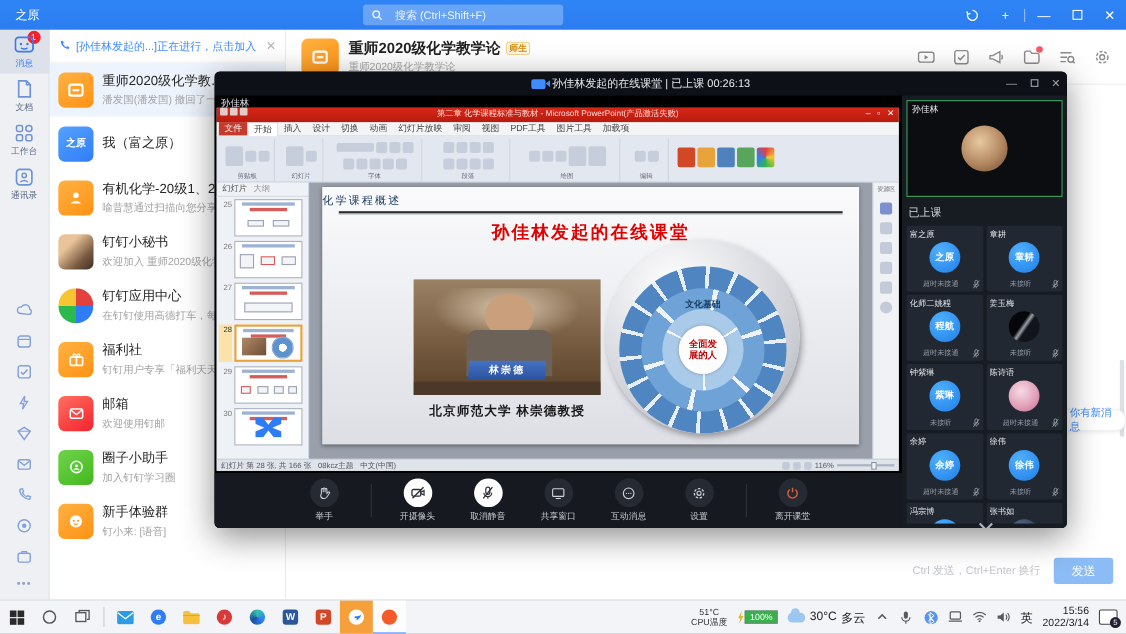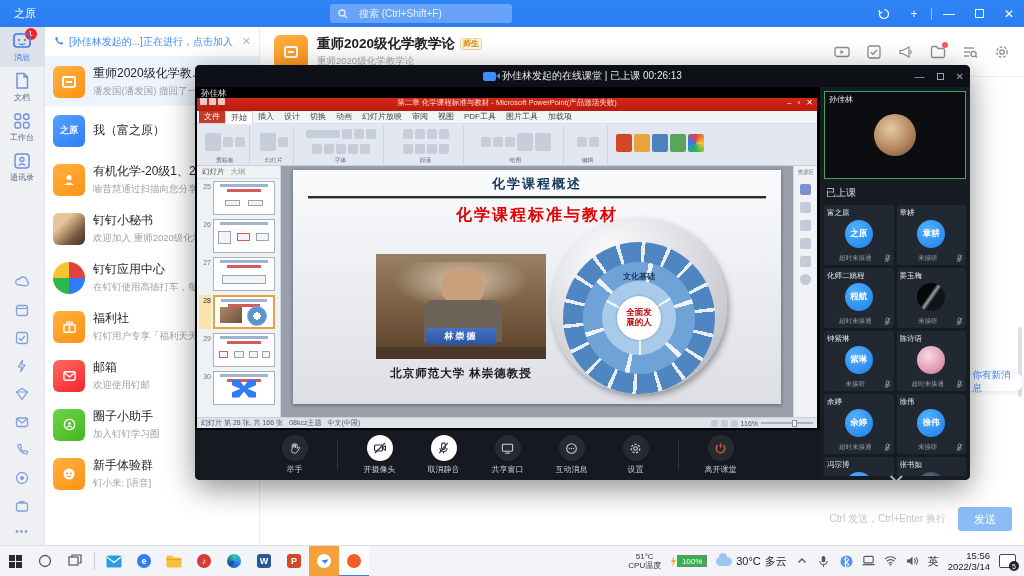--- a/index.html
+++ b/index.html
@@ -108,21 +108,21 @@
   .tbox{width:62px;height:34px;background:#fff;border:1px solid #aab1bc;position:relative;overflow:hidden;}
   .trow.sel .tbox{border:2px solid #e8a33d;}
   .tb-title{position:absolute;left:10%;top:2px;width:80%;height:3px;background:#9db3d4;}
   .tb-red{position:absolute;left:22%;top:7px;width:56%;height:3px;background:#d65c5c;}
   .tb-box{position:absolute;border:1px solid #9aa3b2;background:#f2f4f7;}
   .tb-photo{position:absolute;left:8%;top:34%;width:38%;height:52%;background:linear-gradient(135deg,#b08968,#6e4f38);}
   .tb-circle{position:absolute;right:10%;top:30%;width:20px;height:20px;border-radius:50%;background:radial-gradient(circle,#fff 28%,#5b93cf 30%);border:1px solid #8aa9cd;}
   .tb-cross{position:absolute;left:30%;top:25%;width:40%;height:55%;background:#2f7df6;clip-path:polygon(0 0,30% 0,50% 35%,70% 0,100% 0,100% 30%,65% 50%,100% 70%,100% 100%,70% 100%,50% 65%,30% 100%,0 100%,0 70%,35% 50%,0 30%);}
   .slidewrap{flex:1;background:#9aa0ab;position:relative;display:flex;align-items:flex-start;justify-content:center;padding-top:4px;}
   .slide{width:488px;height:234px;background:linear-gradient(180deg,#fbfbfd,#e8eaee 60%,#dddfe5);position:relative;box-shadow:0 1px 4px rgba(0,0,0,.4);}
-  .s-title{text-align:center;padding-top:5px;font-size:13px;font-weight:bold;color:#17375e;letter-spacing:2px;}
+  .s-title{padding-top:5px;font-size:10px;font-weight:normal;color:#17375e;letter-spacing:2px;}
   .s-rule{width:94%;margin:3px auto 0;border-top:2px solid #2b2b2b;border-bottom:1px solid #9aa;height:2px;}
   .s-sub{text-align:center;margin-top:6px;font-size:16px;font-weight:bold;color:#e00000;letter-spacing:2px;}
   .s-photo{position:absolute;left:83px;top:84px;width:170px;height:105px;background:linear-gradient(180deg,#9a8265 0%,#7d6247 45%,#584027 100%);overflow:hidden;}
   .s-photo .blur1{position:absolute;left:10%;top:8%;width:80%;height:45%;background:radial-gradient(ellipse at 50% 40%,#d9c7ad 0%,rgba(217,199,173,0) 70%);}
   .s-photo .head{position:absolute;left:38%;top:12%;width:26%;height:38%;border-radius:50% 50% 45% 45%;background:#caa07c;}
   .s-photo .vest{position:absolute;left:28%;top:44%;width:46%;height:40%;border-radius:10px 10px 0 0;background:#6d6257;}
   .s-plate{position:absolute;left:50%;transform:translateX(-50%) skewX(-4deg);bottom:14px;width:70px;height:17px;background:linear-gradient(180deg,#4472c4,#2c53a0);color:#fff;font-size:9px;font-weight:bold;display:flex;align-items:center;justify-content:center;letter-spacing:2px;}
   .s-desk{position:absolute;left:0;bottom:0;width:100%;height:12px;background:#4a3929;}
   .s-caption{position:absolute;left:48px;top:196px;width:240px;text-align:center;font-size:11.5px;font-weight:bold;color:#1a1a1a;letter-spacing:1px;}
   .wheel{position:absolute;left:258px;top:48px;width:176px;height:176px;border-radius:50%;background:radial-gradient(circle at 35% 25%,#ffffff,#c9cbd2 70%,#9fa2ab);display:flex;align-items:flex-end;justify-content:center;box-shadow:2px 3px 6px rgba(0,0,0,.35);}
@@ -676,21 +676,21 @@
                     <i class="tb-cross"></i>
                   </span>
                 </div>
             </div>
           </div>
 
           <div class="slidewrap">
             <div class="slide">
               <div class="s-title">化学课程概述</div>
               <div class="s-rule"></div>
-              <div class="s-sub">化学课程标准与教材</div>
+              <div class="s-sub">孙佳林发起的在线课堂</div>
               <div class="s-photo">
                 <span class="blur1"></span>
                   <span class="head"></span>
                   <span class="vest"></span>
                 <span class="s-plate">林崇德</span>
                 <span class="s-desk"></span>
               </div>
               <div class="s-caption">北京师范大学 林崇德教授</div>
               <div class="wheel">
                 <div class="w-outer">

